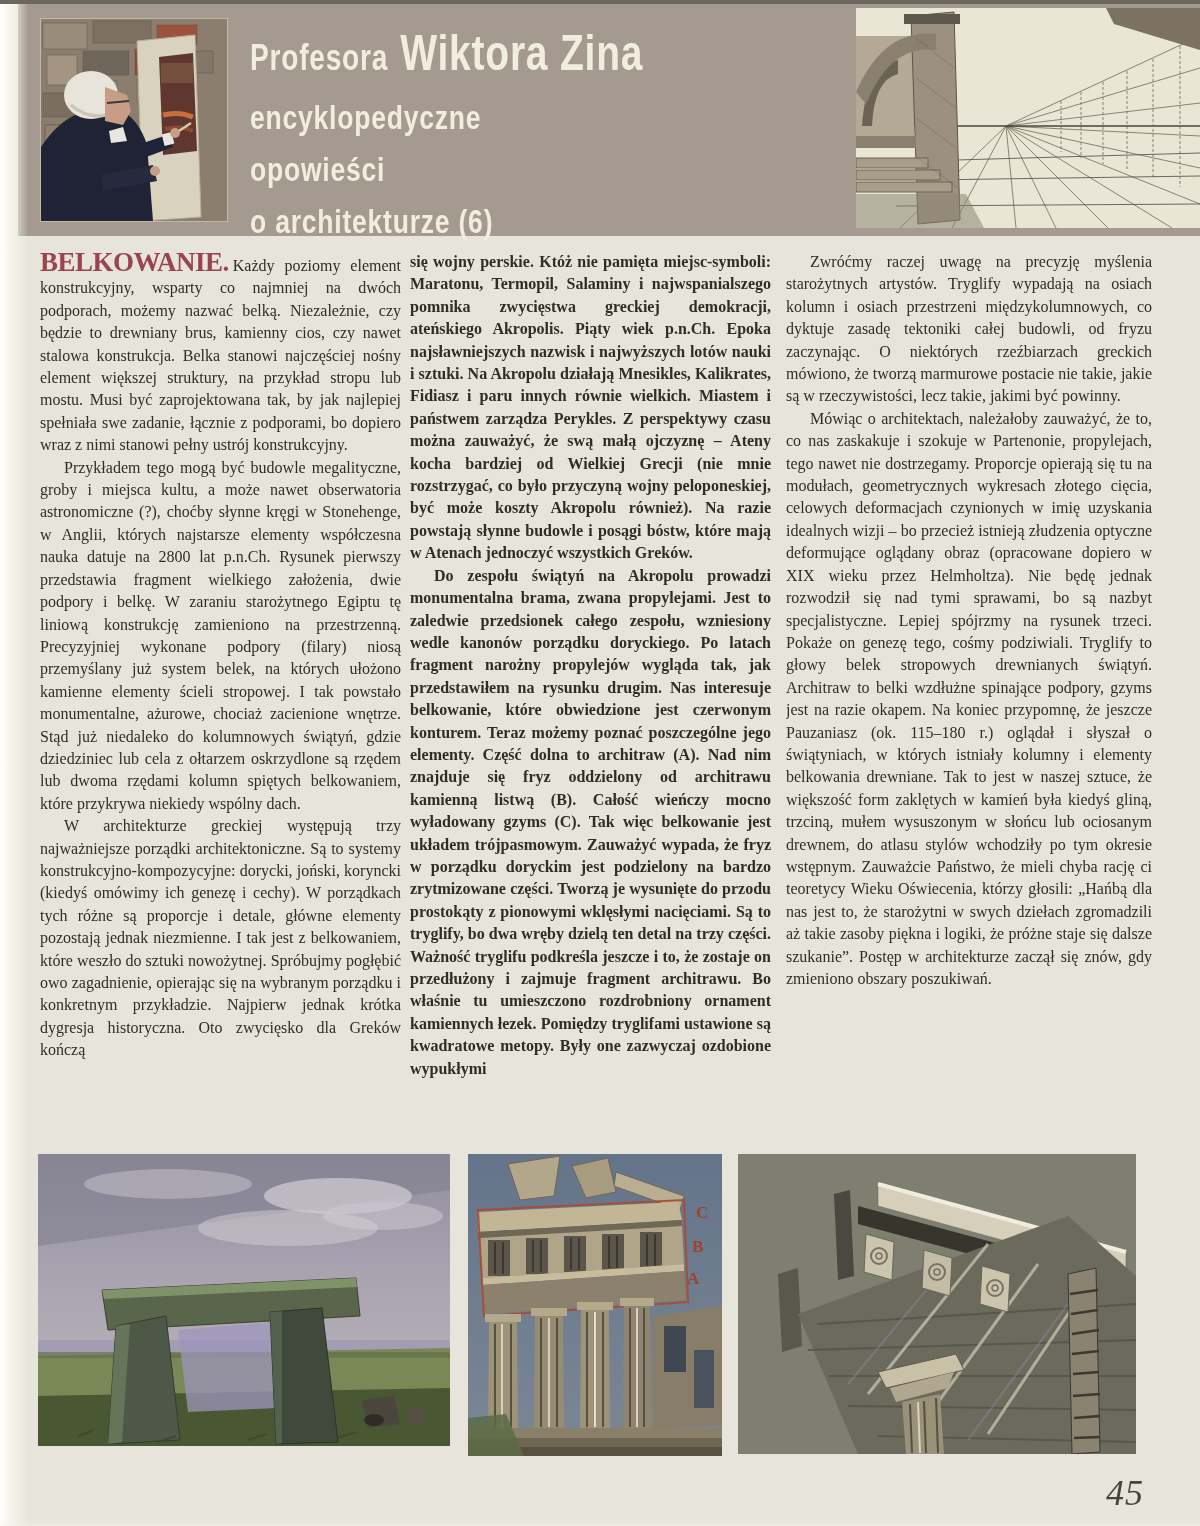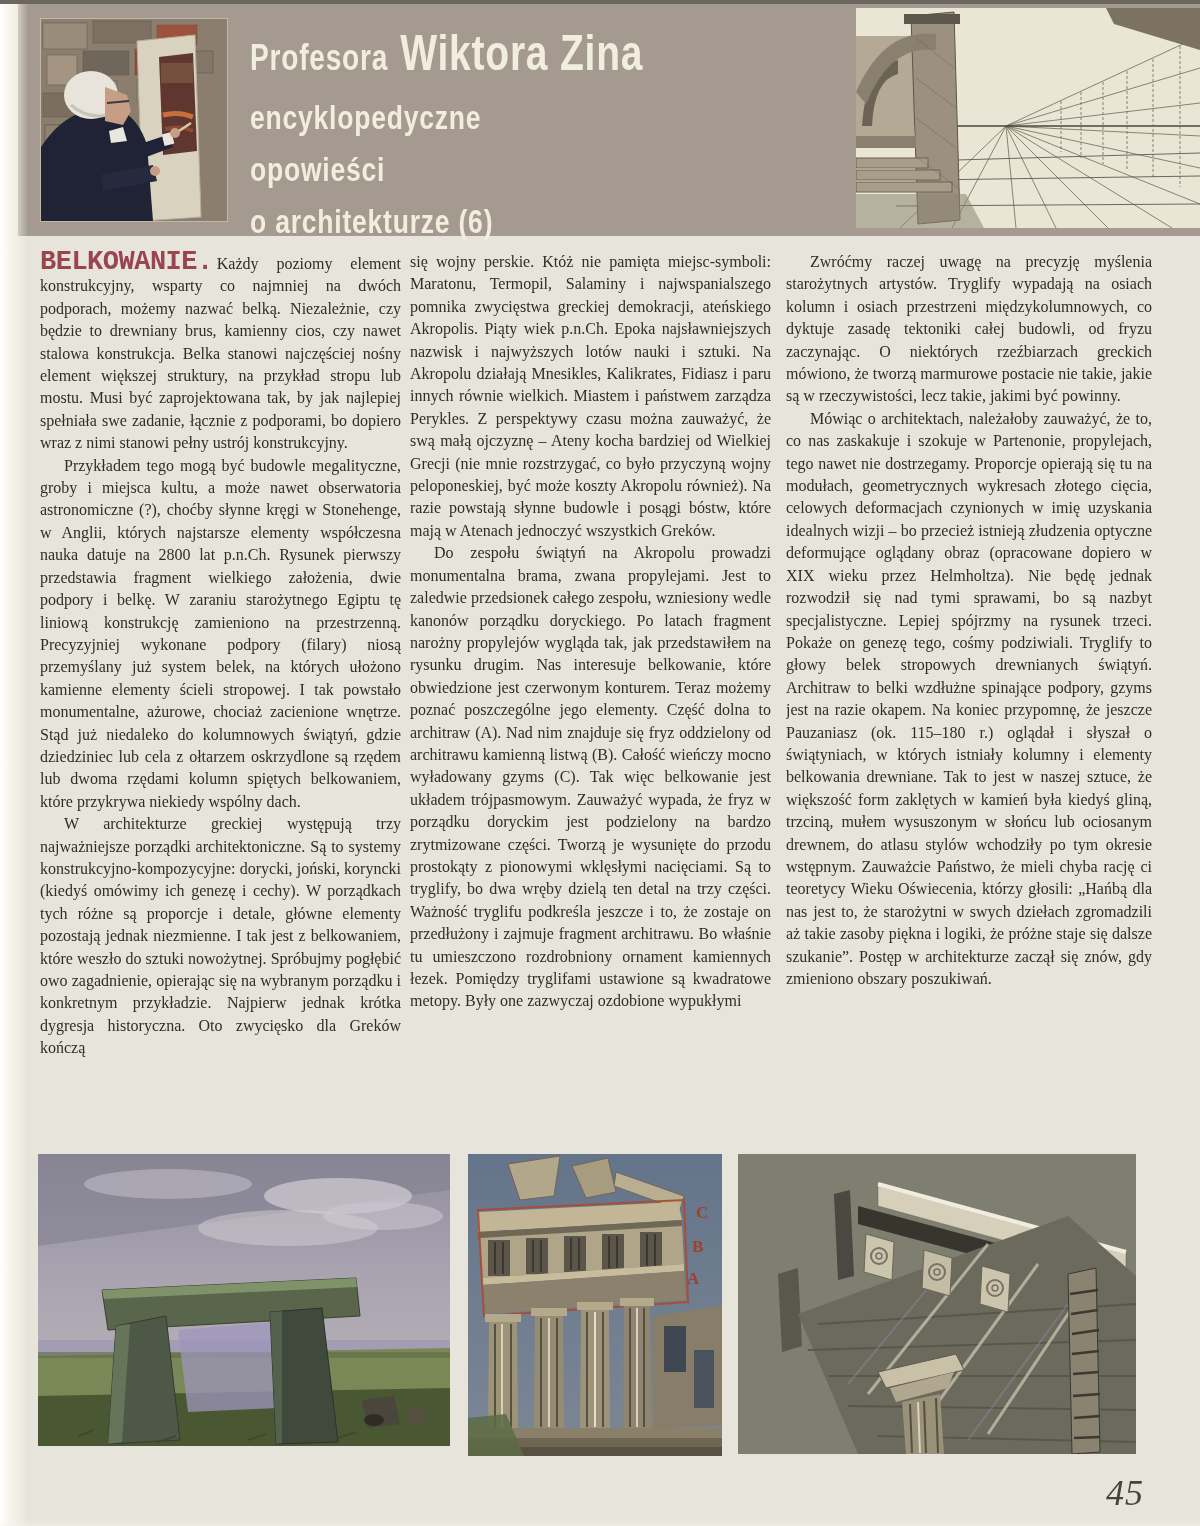--- a/index.html
+++ b/index.html
@@ -23,23 +23,23 @@
   .t-big{font-size:50px;margin-left:10px;}
   .t-mid{font-size:34px;margin-bottom:18px;}
   .drawing-frame{position:absolute;left:838px;top:4px;width:344px;height:220px;background:#eae6d6;}
 
   
   .col{position:absolute;top:247px;height:898px;overflow:hidden;text-align:justify;
        font-size:16px;line-height:22.4px;color:#2e2d28;hyphens:auto;}
   .col p{margin:0;text-indent:24px;}
   .col p.first{text-indent:0;}
   .col1{left:40px;width:361px;}
-  .col2{left:410px;width:361px;}
+  .col2{left:410px;width:361px;font-weight:bold;}
   .col3{left:786px;width:366px;}
-  .lead{font-family:Liberation Mono, monospace;font-weight:bold;color:#9a4450;
+  .lead{font-family:Liberation Serif, serif;font-weight:bold;color:#9a4450;
         font-size:27px;letter-spacing:-.5px;line-height:22px;padding-right:4px;}
 
   
   .fig{position:absolute;top:1150px;margin:0;padding:0;background:#777;overflow:hidden;}
   .fig1{left:38px;width:412px;height:292px;}
   .fig2{left:468px;width:254px;height:302px;}
   .fig3{left:738px;width:398px;height:300px;}
   .fig svg,.photo-frame svg,.drawing-frame svg{display:block;width:100%;height:100%;}
 
   .page-number{position:absolute;left:1106px;top:1468px;font-style:italic;

